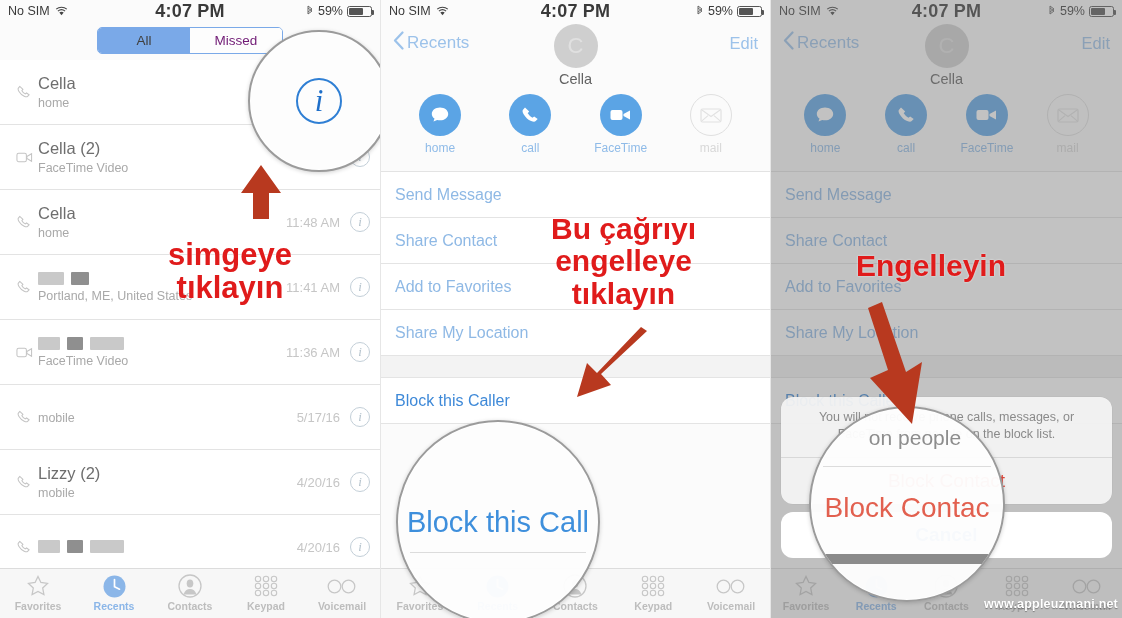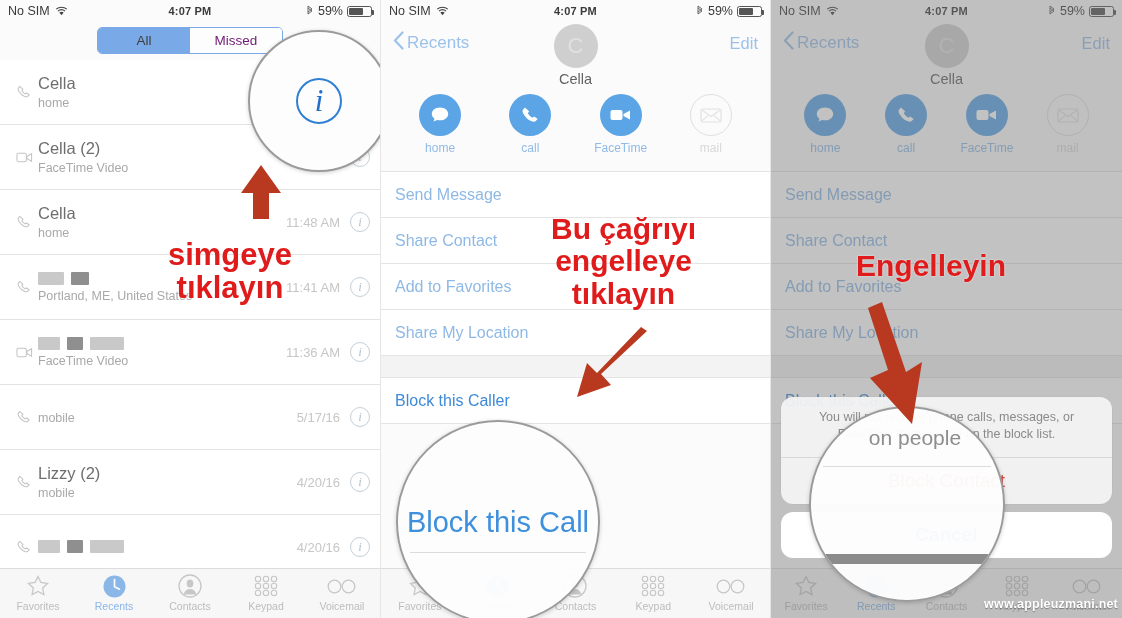--- a/index.html
+++ b/index.html
@@ -41,21 +41,21 @@
     display:flex; align-items:center;
     font-size: 12.5px;
     color:#3a3a3a;
     padding: 0 8px;
     position: relative;
     background: #fbfbfb;
   }
   .sb-left { display:flex; align-items:center; gap:5px; }
   .sb-center {
     position:absolute; left:0; right:0; text-align:center;
-    font-weight:600; font-size:11px; letter-spacing:.2px;
+    font-weight:600; font-size:18px; letter-spacing:.2px;
     pointer-events:none;
   }
   .sb-right { margin-left:auto; display:flex; align-items:center; gap:4px; font-size:12.5px;}
   .wifi-ico svg, .bt-ico svg { display:block; }
   .battery {
     width: 25px; height: 11px;
     border: 1px solid #555; border-radius: 2.5px;
     position: relative; display:inline-block;
   }
   .battery::after{
@@ -118,21 +118,21 @@
   .tabbar {
     position:absolute; bottom:0; left:0; right:0;
     height: 50px;
     background:#f7f7f7;
     border-top:1px solid #dcdcdc;
     display:flex; align-items:flex-start; justify-content:space-around;
     padding-top:4px;
     z-index: 20;
   }
   .tab { width:20%; text-align:center; color:#c2c2c2; }
-  .tab .tl { font-size:10.5px; margin-top:1px; display:block; color:#bdbdbd;}
+  .tab .tl { font-size:10.5px; margin-top:1px; display:block; color:#bdbdbd;font-weight:bold;}
   .tab.active .tl { color:#8bb6e8; }
   .tab .ti { height:26px; display:flex; align-items:center; justify-content:center;}
 
   
   .navbar {
     height: 42px; display:flex; align-items:center;
     padding: 0 12px; position:relative; background:#fbfbfb;
   }
   .nav-back { display:flex; align-items:center; color:#9cc2ea; font-size:17px; gap:3px;}
   .nav-edit { margin-left:auto; color:#9cc2ea; font-size:16.5px;}
@@ -778,20 +778,21 @@
       <div class="sheet-card">
         <div class="sheet-msg">You will not receive phone calls, messages, or FaceTime from people on the block list.</div>
         <div class="sheet-action">Block Contact</div>
       </div>
       <div class="sheet-cancel">Cancel</div>
     </div>
 
     <div class="mag plain" style="left:38px; top:406px; width:196px; height:196px; flex-direction:column; gap:0;">
       <div style="position:absolute; top:18px; left:16px; right:0; text-align:center; font-size:21px; color:#8d8d8d;">on people</div>
       <div class="mag-line" style="top:58px;"></div>
+      <div class="mag-text" style="color:#e2604f; font-size:28px; margin-top:8px;">Block Contac</div>
       <div style="position:absolute; bottom:36px; left:4%; right:4%; height:10px; background:#8b8b8b;"></div>
     </div>
 
     <div class="arrow" style="left:95px; top:300px;">
       <svg width="66" height="126" viewBox="0 0 66 126">
         <path d="M16 2 L40 72 L56 62 L46 124 L4 78 L22 70 L2 8 Z" fill="#b8391f"></path>
       </svg>
     </div>
 
     <div class="anno" style="left:20px; top:250px; width:280px; font-size:30px;text-align:center;">

